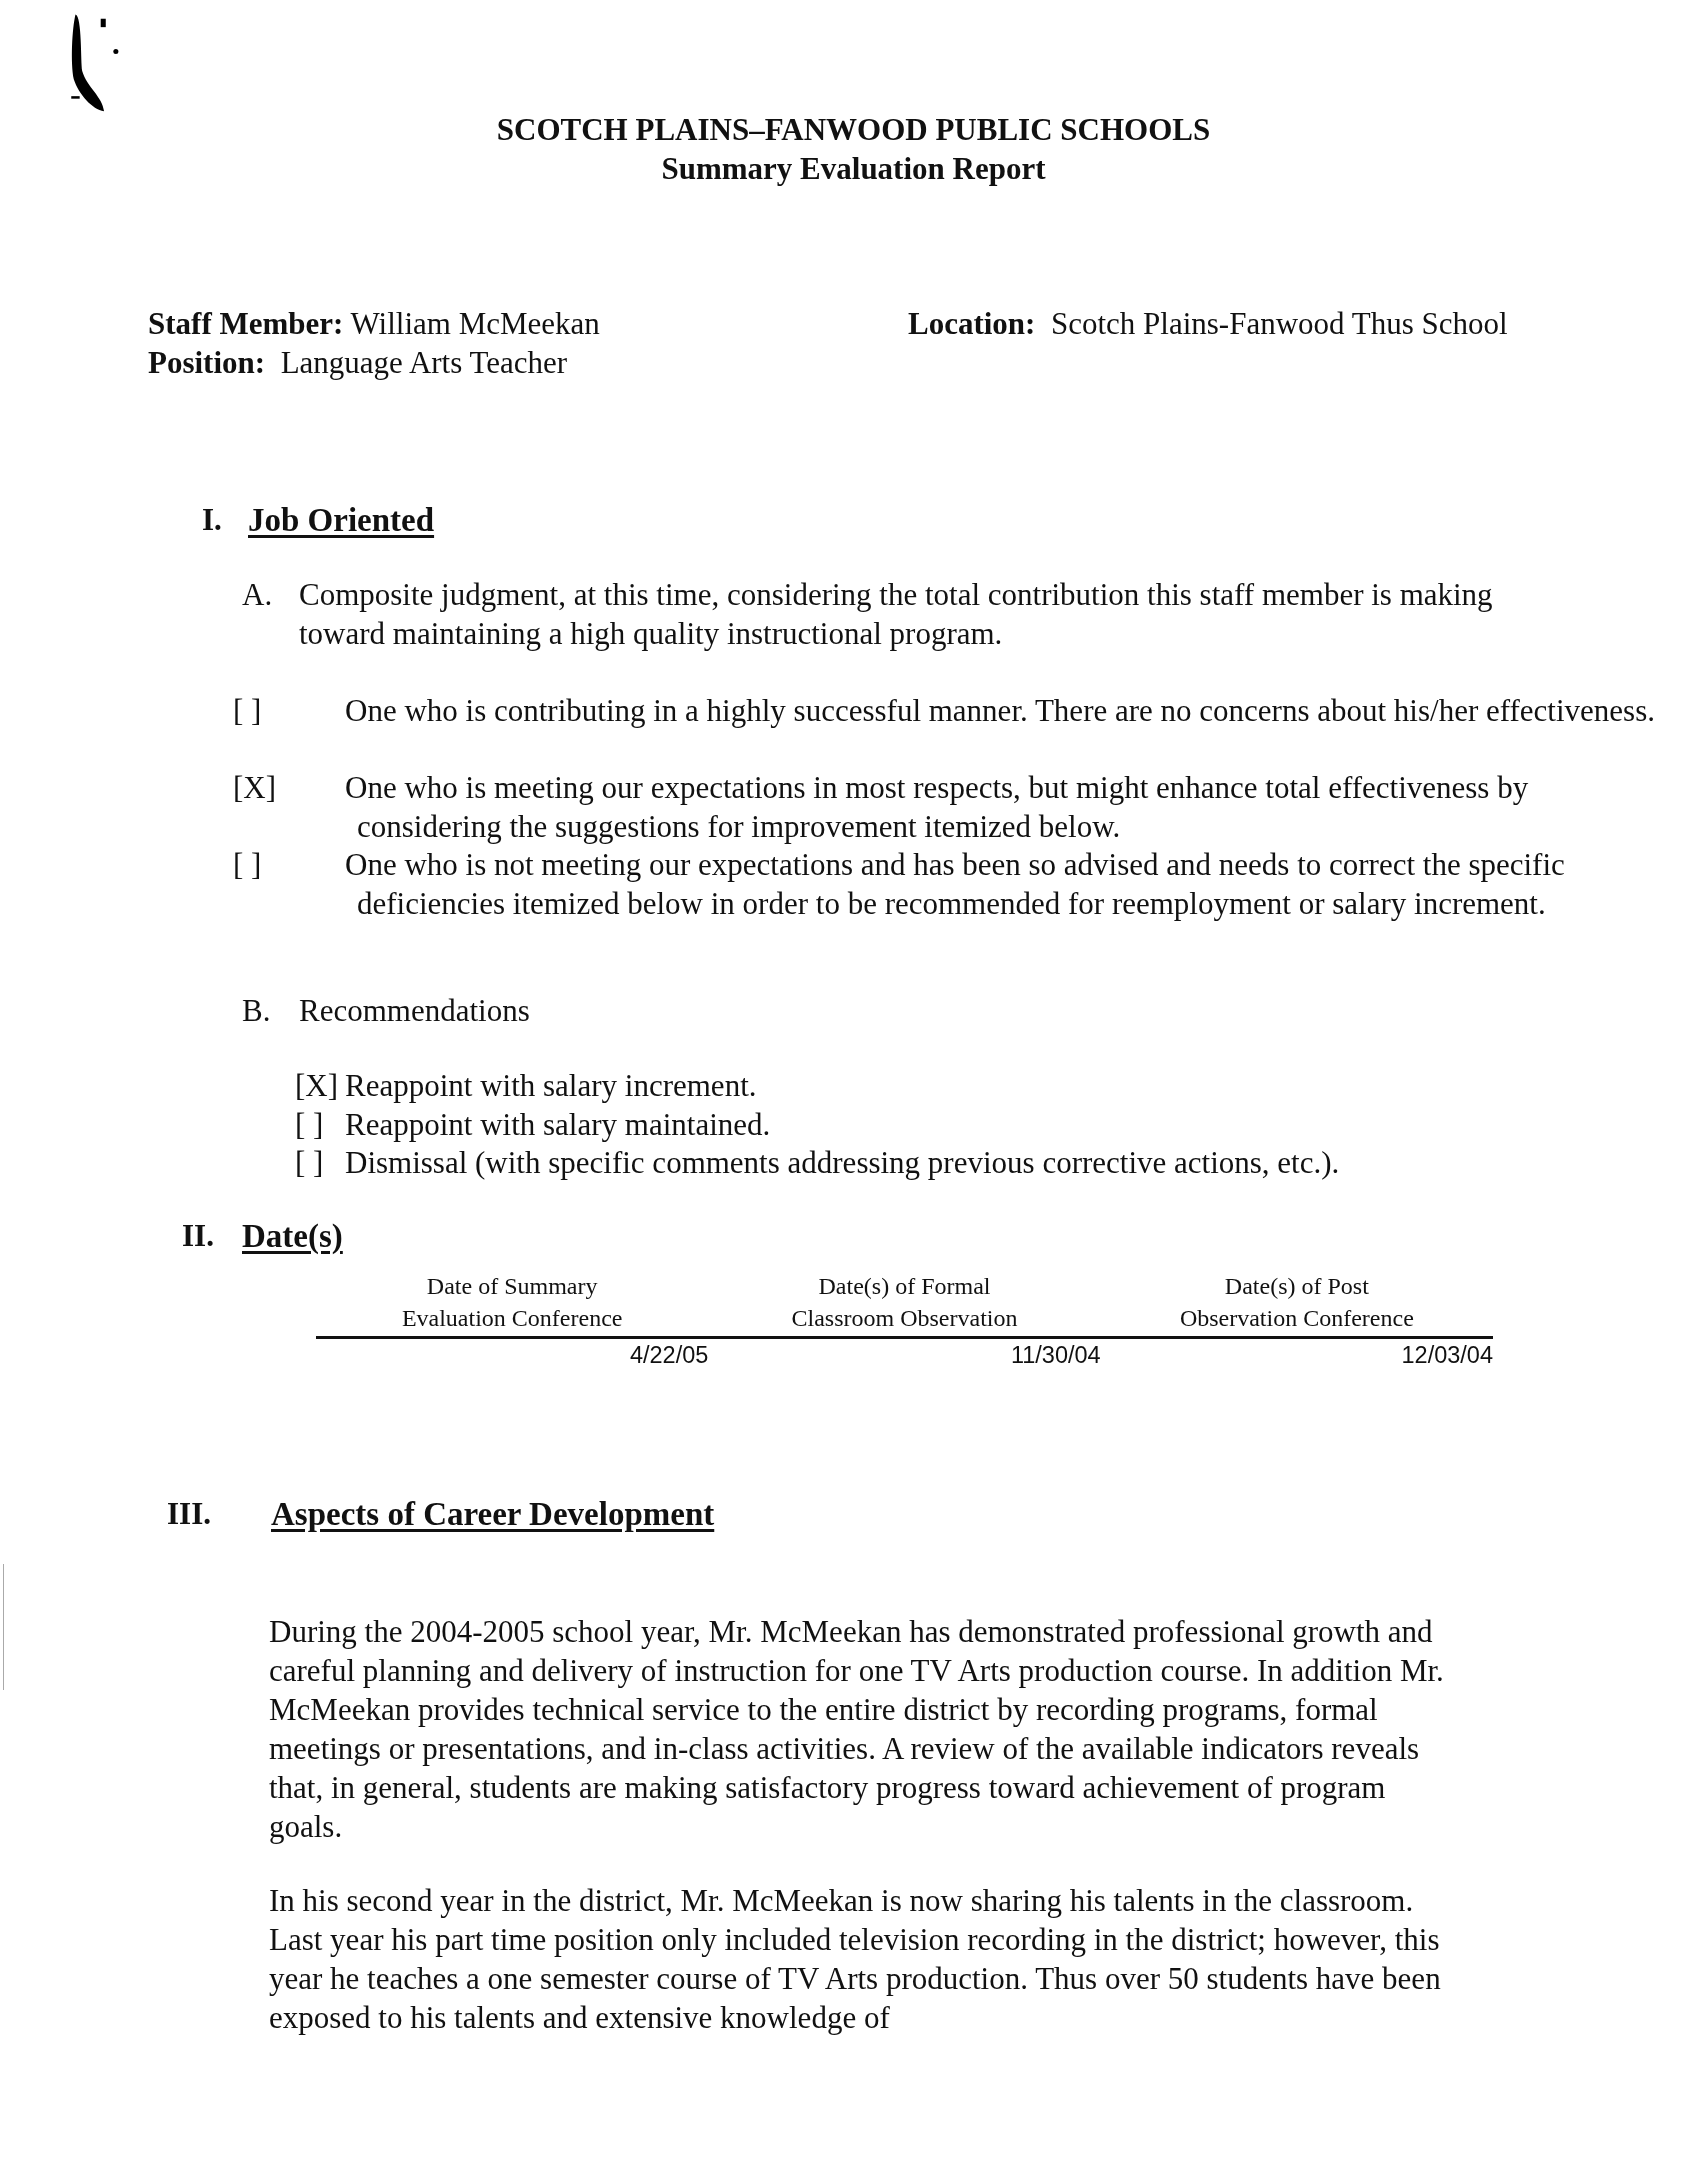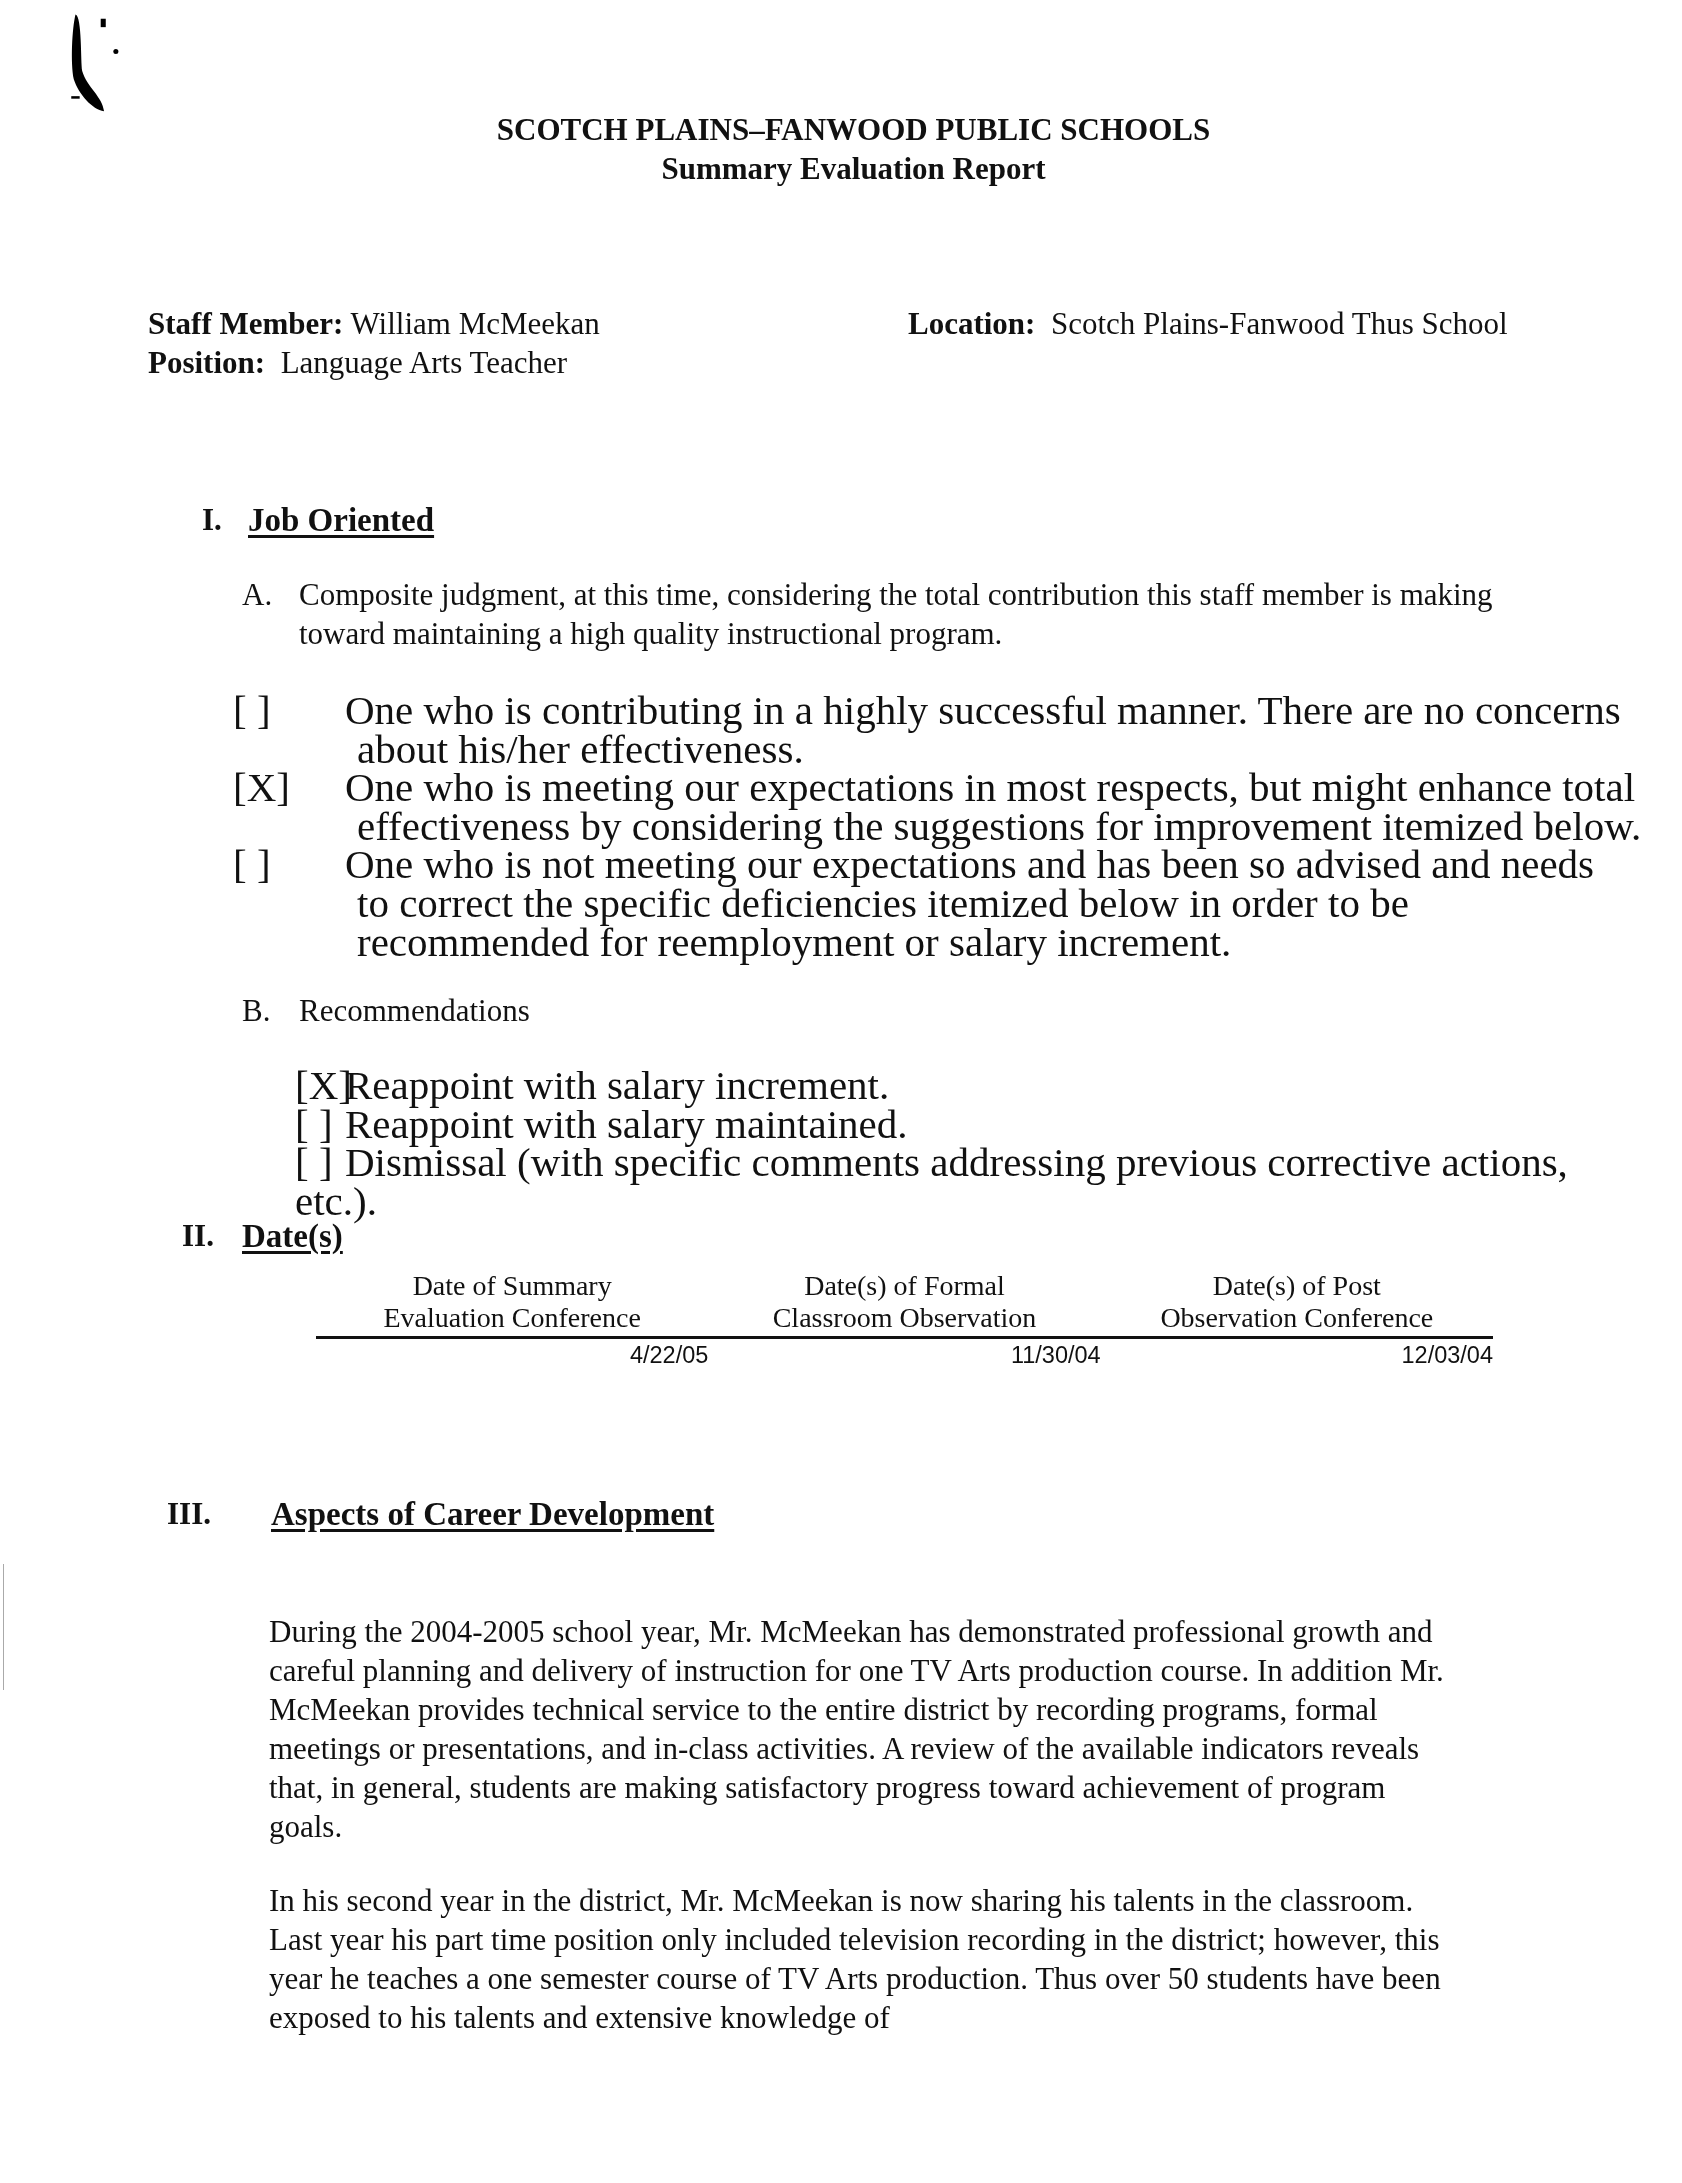--- a/index.html
+++ b/index.html
@@ -6,27 +6,27 @@
   body { width: 1682px; height: 2183px; position: relative; overflow: hidden;
          font-family: "Liberation Serif", "DejaVu Serif", serif; color: #111; }
   .abs { position: absolute; white-space: nowrap; }
   .title { font-weight: bold; font-size: 31px; left: 0; width: 1707px; text-align: center; }
   .field { font-size: 31px; }
   .field b { font-weight: bold; }
   .sec-num { font-weight: bold; font-size: 31px; }
   .sec-title { font-weight: bold; font-size: 33px; text-decoration: underline; text-underline-offset: 4.2px; text-decoration-thickness: 2.5px; }
   .body-text { font-size: 31px; line-height: 39px; }
   .wrap { white-space: normal; }
-  .opt { position: absolute; font-size: 41px; line-height: 39px; width: 1312px; white-space: normal; }
+  .opt { position: absolute; font-size: 31px; line-height: 39px; width: 1312px; white-space: normal; }
   .opt .box { display: inline-block; width: 50px; }
   .opt .txt { }
   .hang { padding-left: 62px; text-indent: -62px; }
   table.dates { position: absolute; left: 316px; top: 1270px; width: 1177px; border-collapse: collapse;
                 font-family: "Liberation Sans", "DejaVu Sans", sans-serif; font-size: 23.5px; }
-  table.dates th { font-family: "Liberation Serif", serif; font-weight: normal; font-size: 28px; line-height: 32px;
+  table.dates th { font-family: "Liberation Serif", serif; font-weight: normal; font-size: 24px; line-height: 32px;
                    padding: 0 0 1.7px 0; border-bottom: 3.4px solid #111; text-align: center; width: 33.33%; }
   table.dates td { text-align: right; line-height: 33px; padding: 0; }
   .edge-line { position: absolute; left: 2.5px; top: 1564px; width: 1.7px; height: 126px; background: #aaa; }
 </style>
 </head>
 <body>
 
 <svg class="abs" style="left:67px;top:11.8px" width="59" height="101" viewBox="0 0 70 120">
   <path d="M10 3 C 18 5, 16 60, 18 70 C 24 90, 42 100, 44 118 C 30 116, 14 98, 8 80 C 4 60, 6 20, 10 3 Z" fill="#000"></path>
   <rect x="40" y="8" width="6" height="10" fill="#000"></rect>

